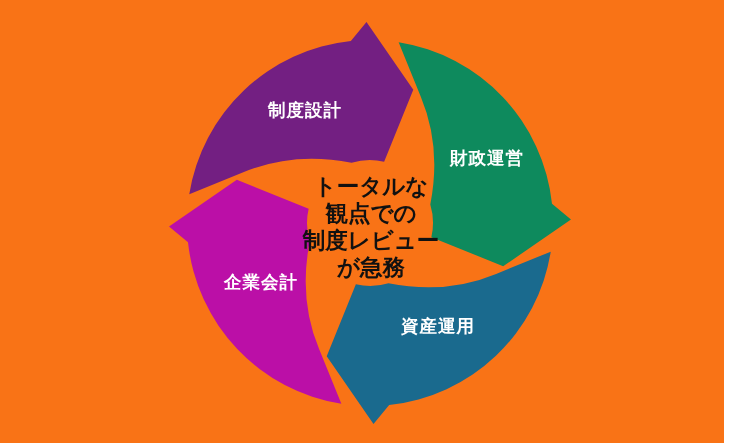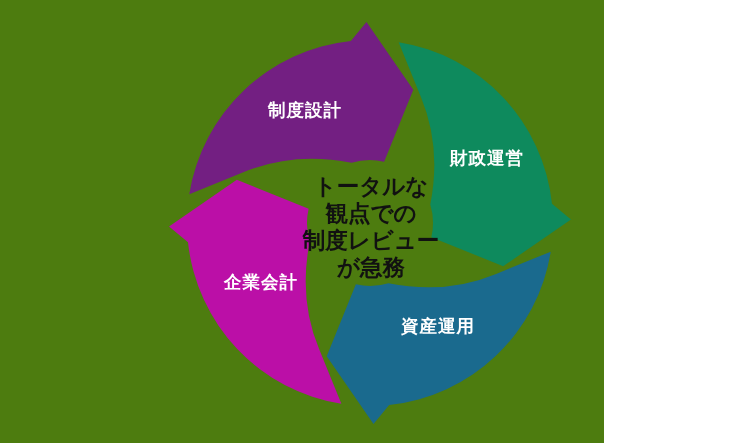--- a/index.html
+++ b/index.html
@@ -3,23 +3,23 @@
 <meta charset="utf-8">
 <style>
   html, body {
     margin: 0;
     padding: 0;
     background: #ffffff;
     font-family: "DejaVu Sans", "Liberation Sans", sans-serif;
   }
   .stage {
     position: relative;
-    width: 604px;
+    width: 724px;
     height: 443px;
-    background: #4d7c0f;
+    background: #f97316;
     overflow: hidden;
   }
   svg { display: block; }
   .seg-label {
     font-family: "DejaVu Sans", "Liberation Sans", sans-serif;
     font-weight: bold;
     font-size: 17.5px;
     letter-spacing: 1px;
   }
   .center-line {

